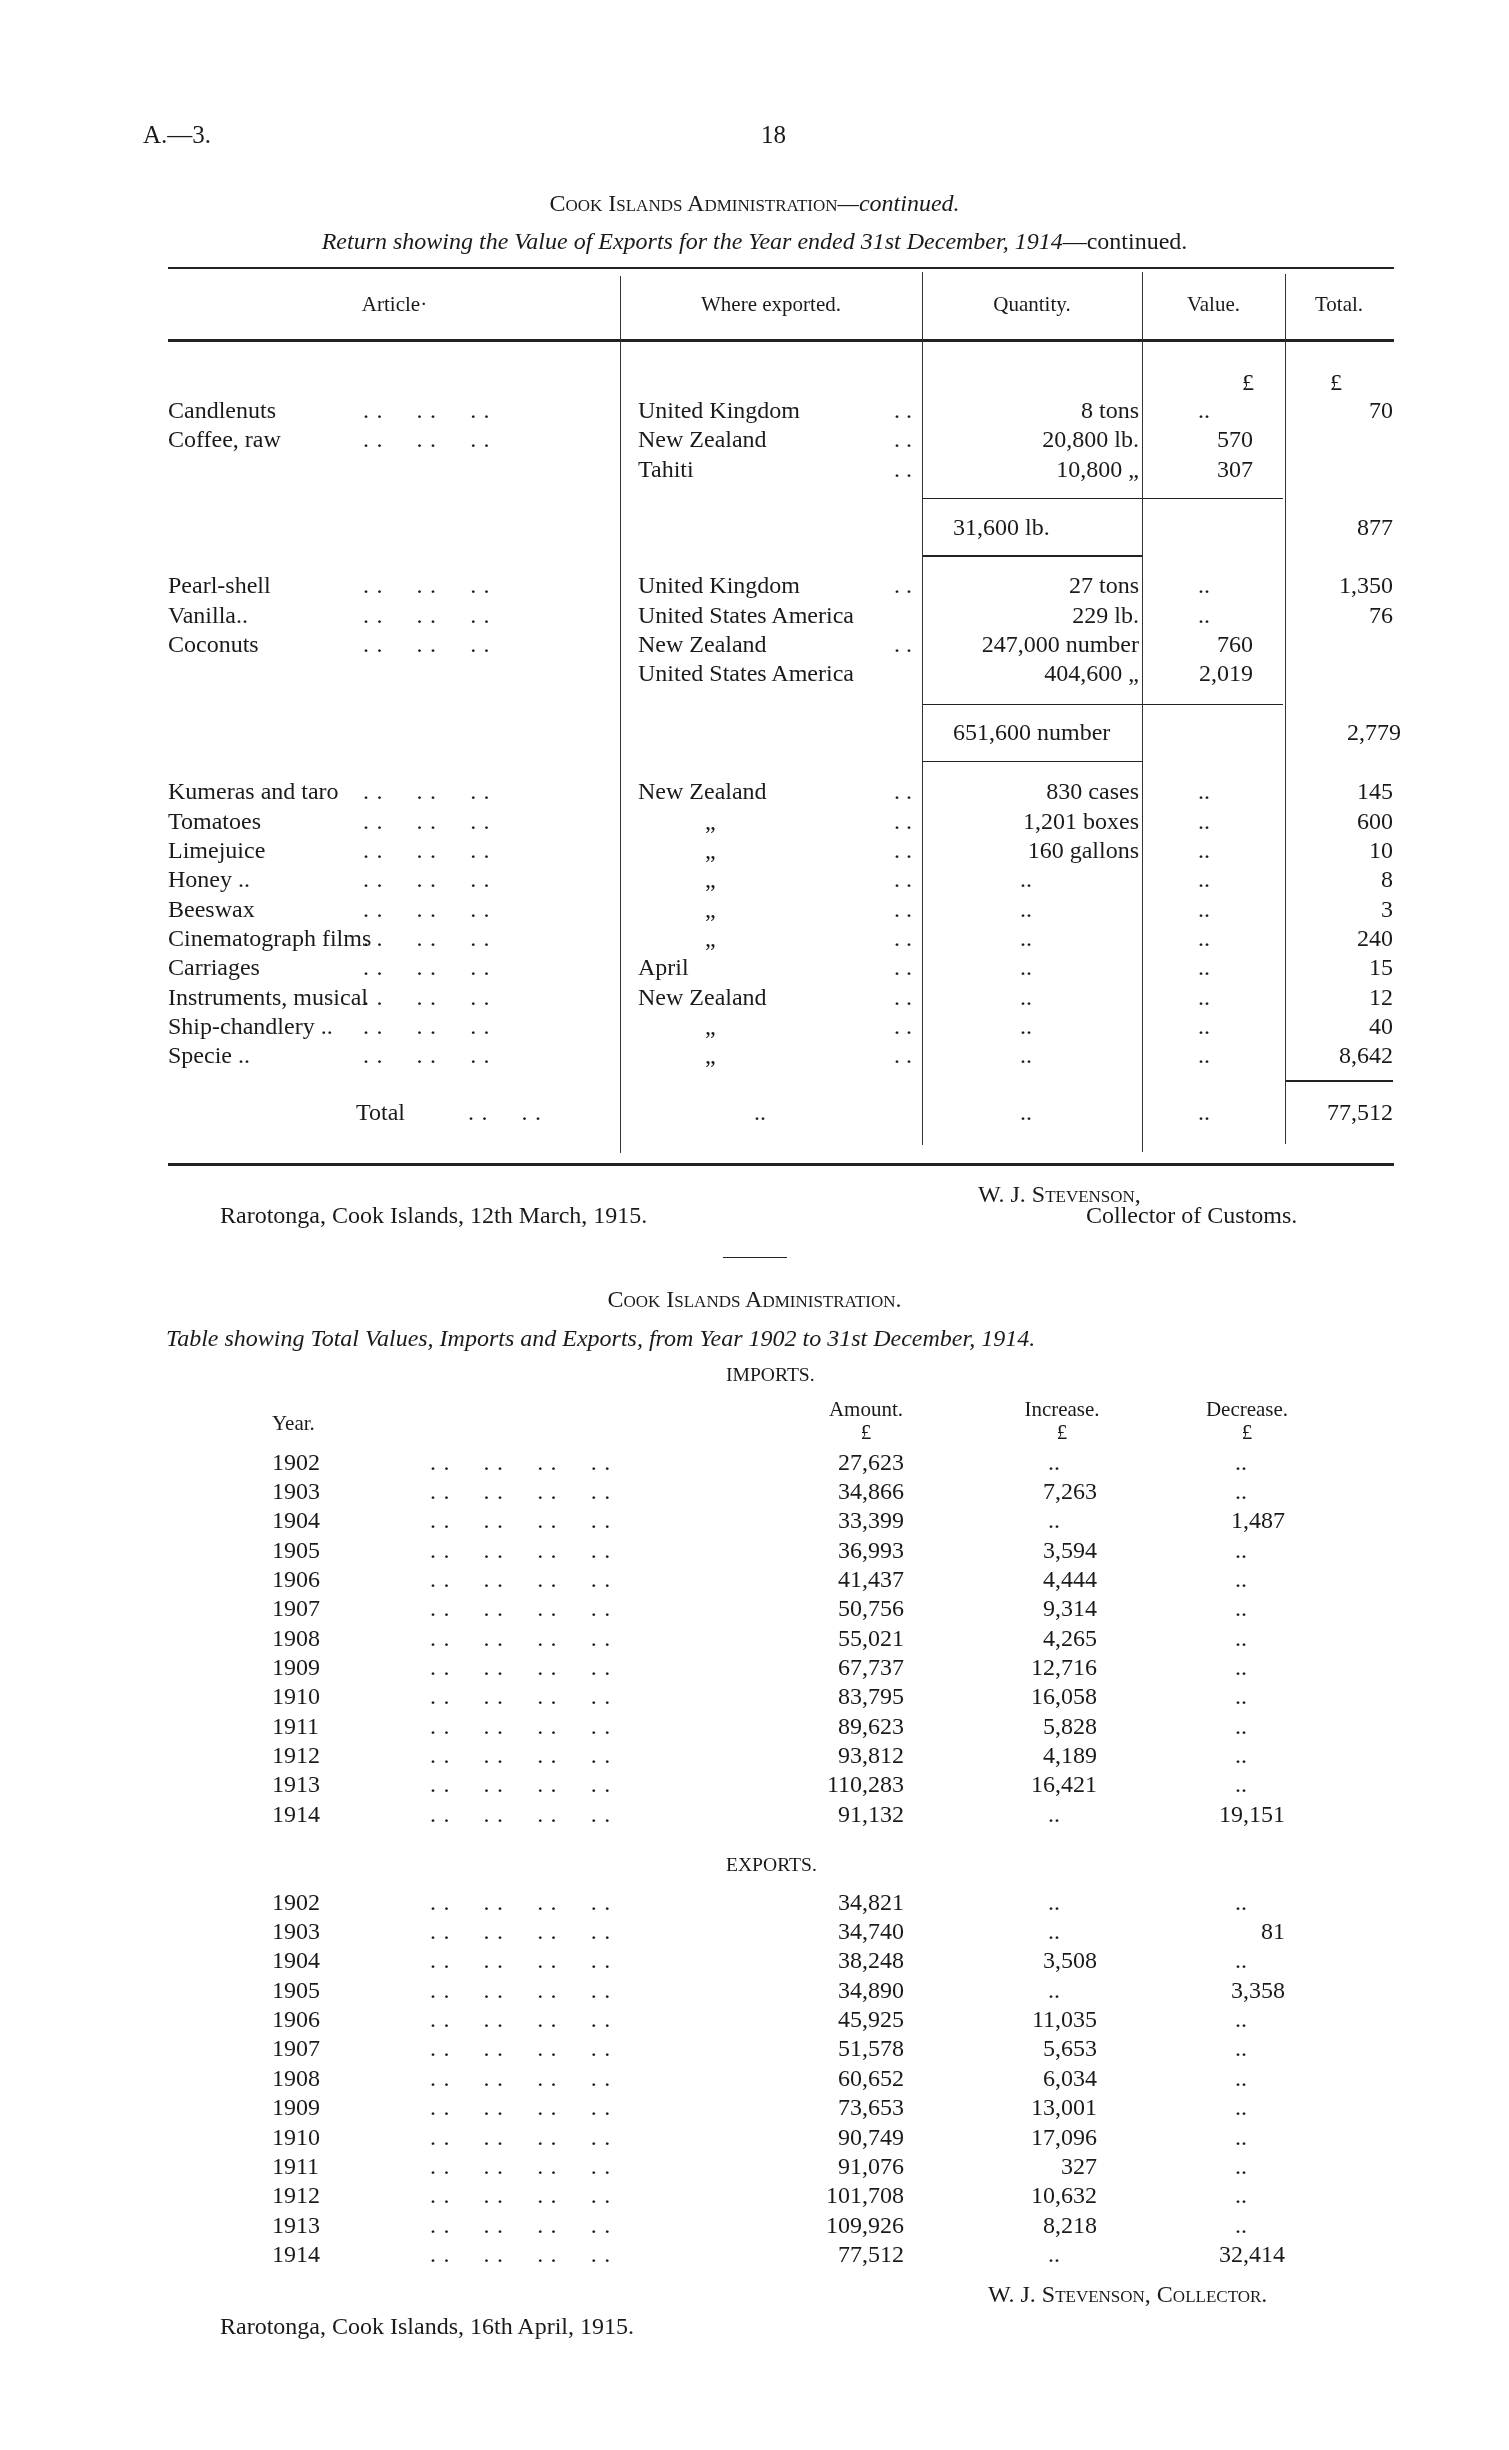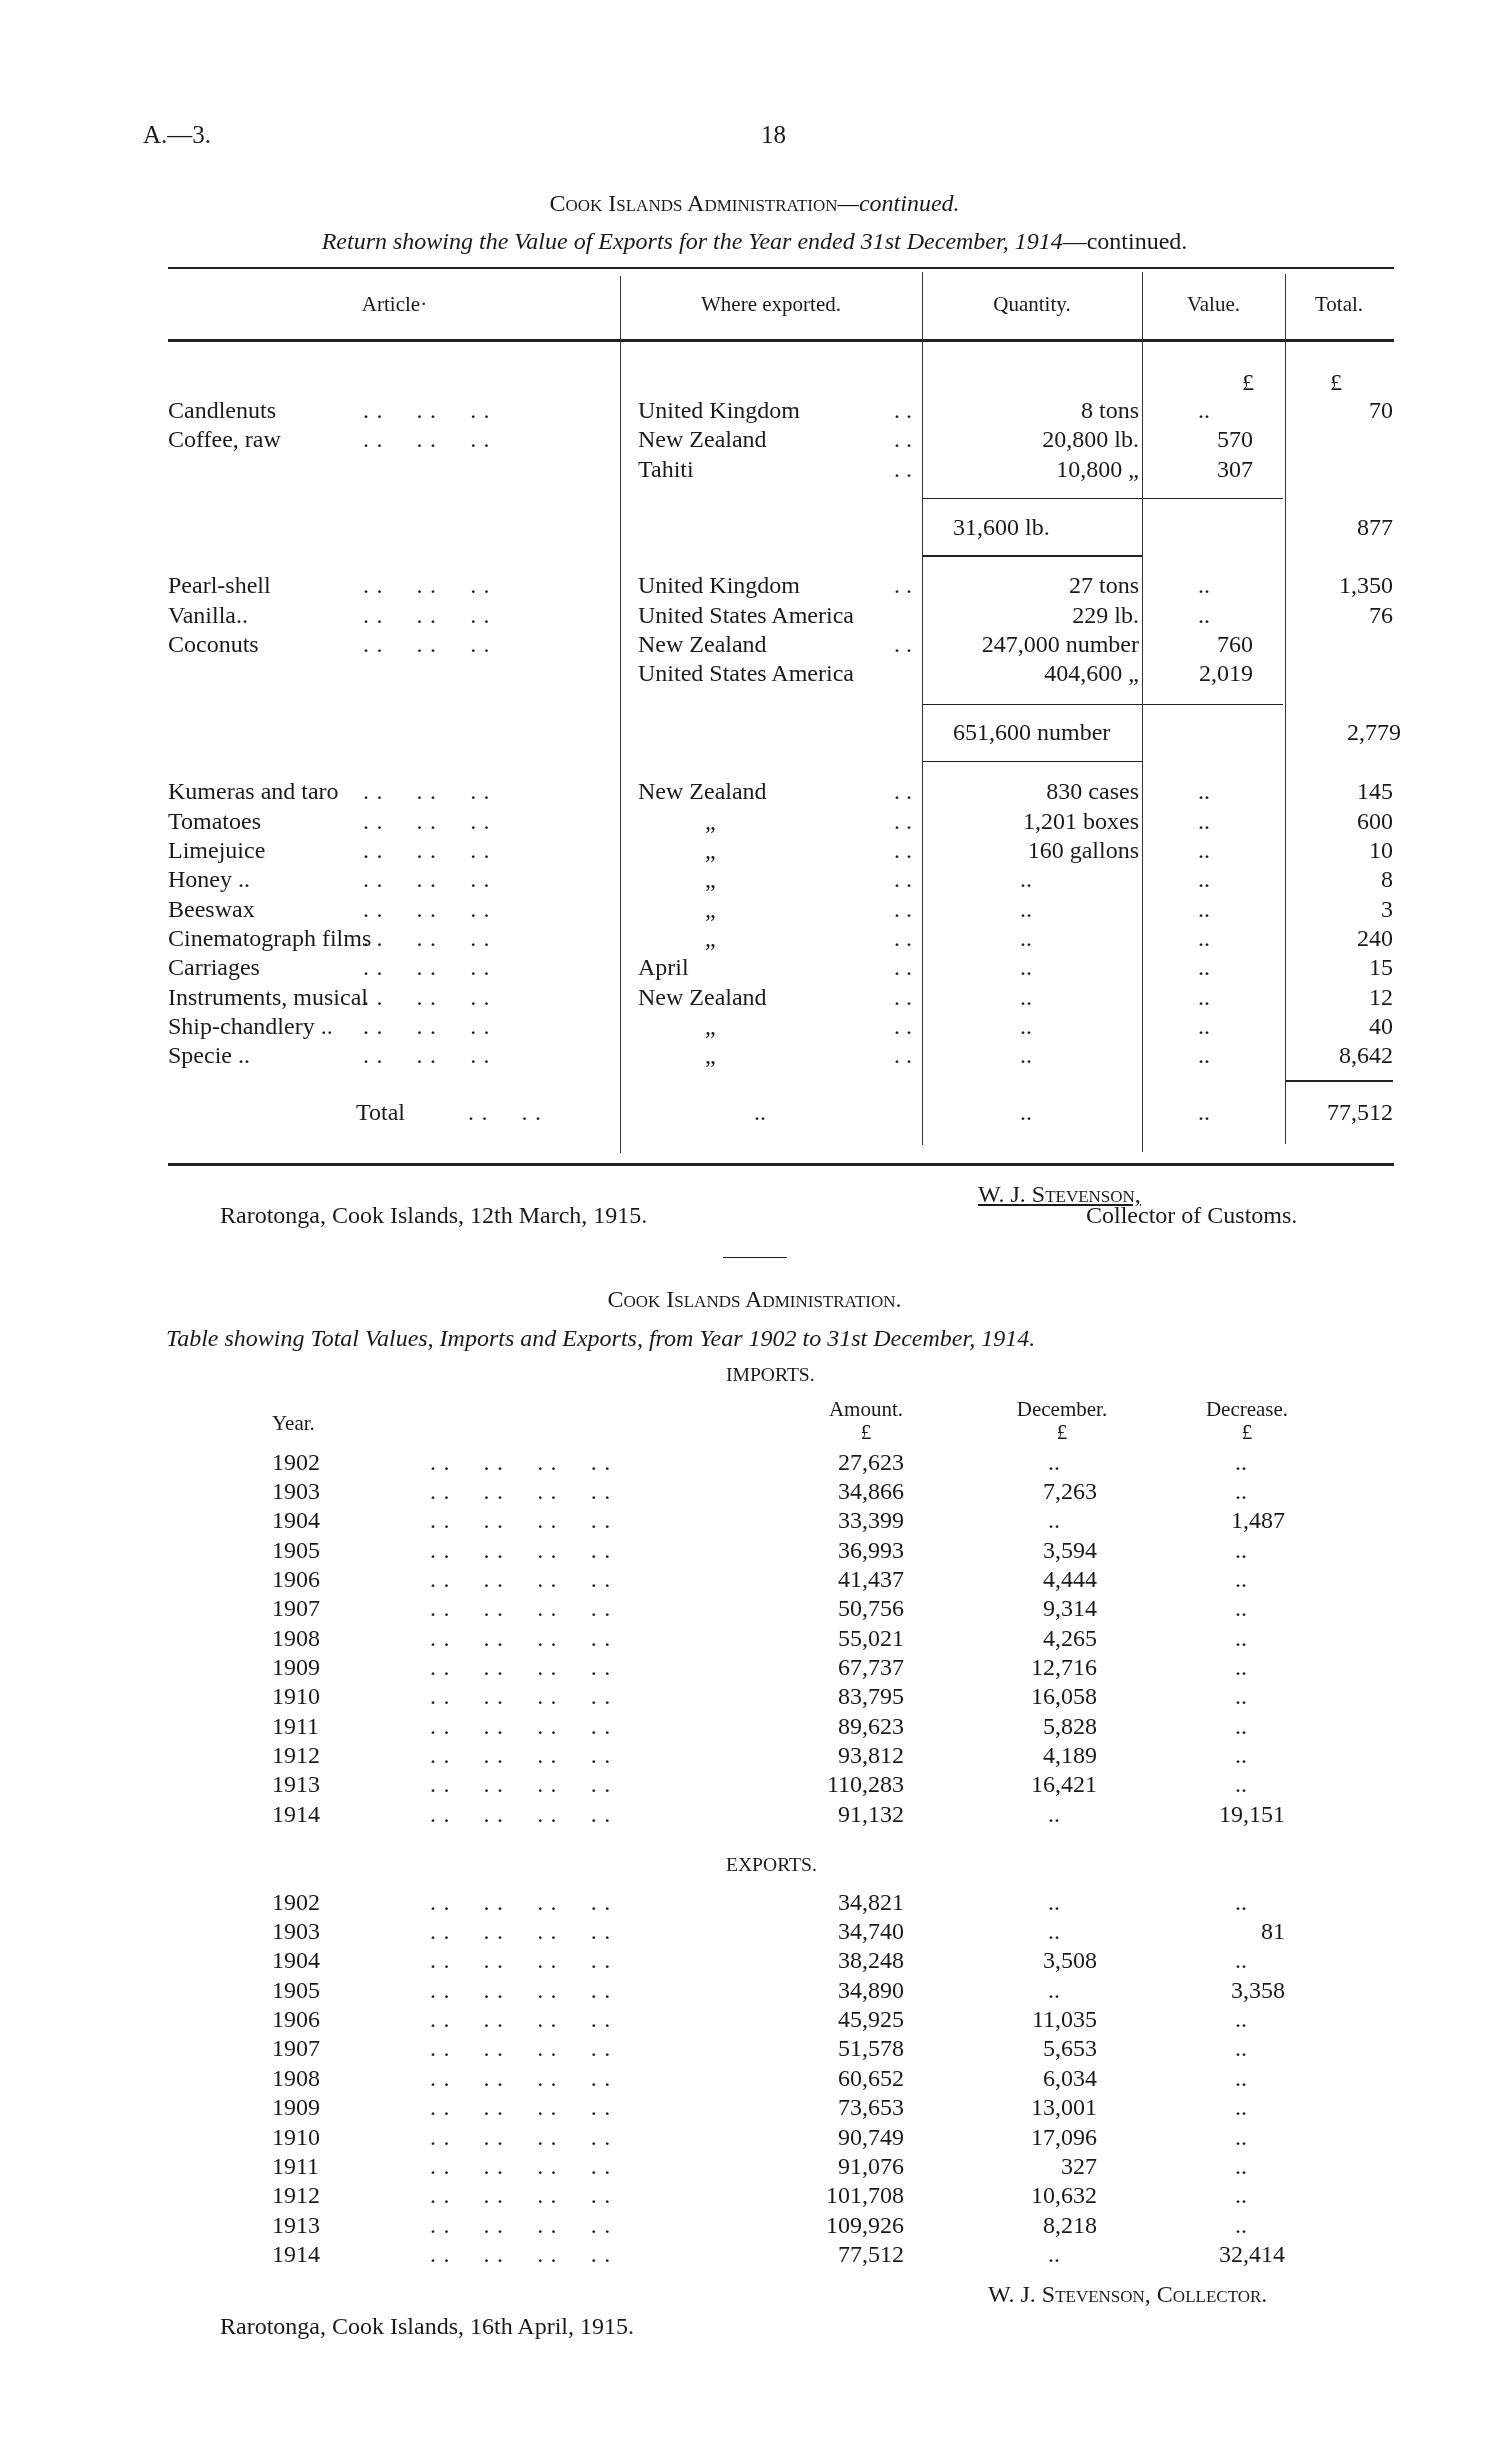--- a/index.html
+++ b/index.html
@@ -189,35 +189,35 @@
     </div>
 
   <div class="abs t34" style="left:356px; top:1098px;">Total</div>
   <div class="abs t34 dots" style="left: 468px; top: 1098px; white-space: pre;">. .&nbsp;&nbsp;&nbsp;&nbsp;&nbsp;. .</div>
   <div class="abs t34" style="left:754px; top:1098px;">..</div>
   <div class="abs t34" style="left:1020px; top:1098px;">..</div>
   <div class="abs t34" style="left:1198px; top:1098px;">..</div>
   <div class="abs t34 r" style="left:1285px; width:108px; top:1098px;">77,512</div>
 </div>
 
-<div class="abs t34" style="left:978px; top:1180px;text-decoration:underline;"><span class="sc">W. J. Stevenson,</span></div>
+<div class="abs t34" style="left:978px; top:1180px;"><span class="sc">W. J. Stevenson,</span></div>
 <div class="abs t34" style="left:220px; top:1201px;">Rarotonga, Cook Islands, 12th March, 1915.</div>
 <div class="abs t34" style="left:1086px; top:1201px;">Collector of Customs.</div>
 
 <div class="hline" style="left:723px; top:1257px; width:64px; height:1.4px;"></div>
 
 <div class="abs t34 c sc" style="left:0; width:1509px; top:1285px;">Cook Islands Administration.</div>
 <div class="abs t34 it" style="left:166px; top:1324px;">Table showing Total Values, Imports and Exports, from Year 1902 to 31st December, 1914.</div>
 
 <div class="abs t28" style="left:726px; top:1364px;">IMPORTS.</div>
 
 <div class="abs t30" style="left:272px; top:1409px;">Year.</div>
 <div class="abs t30 c" style="left:810px; width:112px; top:1395px;">Amount.</div>
 <div class="abs t30 c" style="left:810px; width:112px; top:1418px;">£</div>
-<div class="abs t30 c" style="left:1006px; width:112px; top:1395px;">December.</div>
+<div class="abs t30 c" style="left:1006px; width:112px; top:1395px;">Increase.</div>
 <div class="abs t30 c" style="left:1006px; width:112px; top:1418px;">£</div>
 <div class="abs t30 c" style="left:1191px; width:112px; top:1395px;">Decrease.</div>
 <div class="abs t30 c" style="left:1191px; width:112px; top:1418px;">£</div>
 
 <div id="imports-rows">
     <div>
       <div class="abs t34 " style="left:272px;top:1448px;">1902</div>
       <div class="abs t34 dots" style="left: 430px; top: 1448px; white-space: pre;">. .     . .     . .     . .</div>
       <div class="abs t34 r" style="left:768px; width:136px;top:1448px;">27,623</div>
       <div class="abs t34 " style="left:1048px;top:1448px;">..</div>

